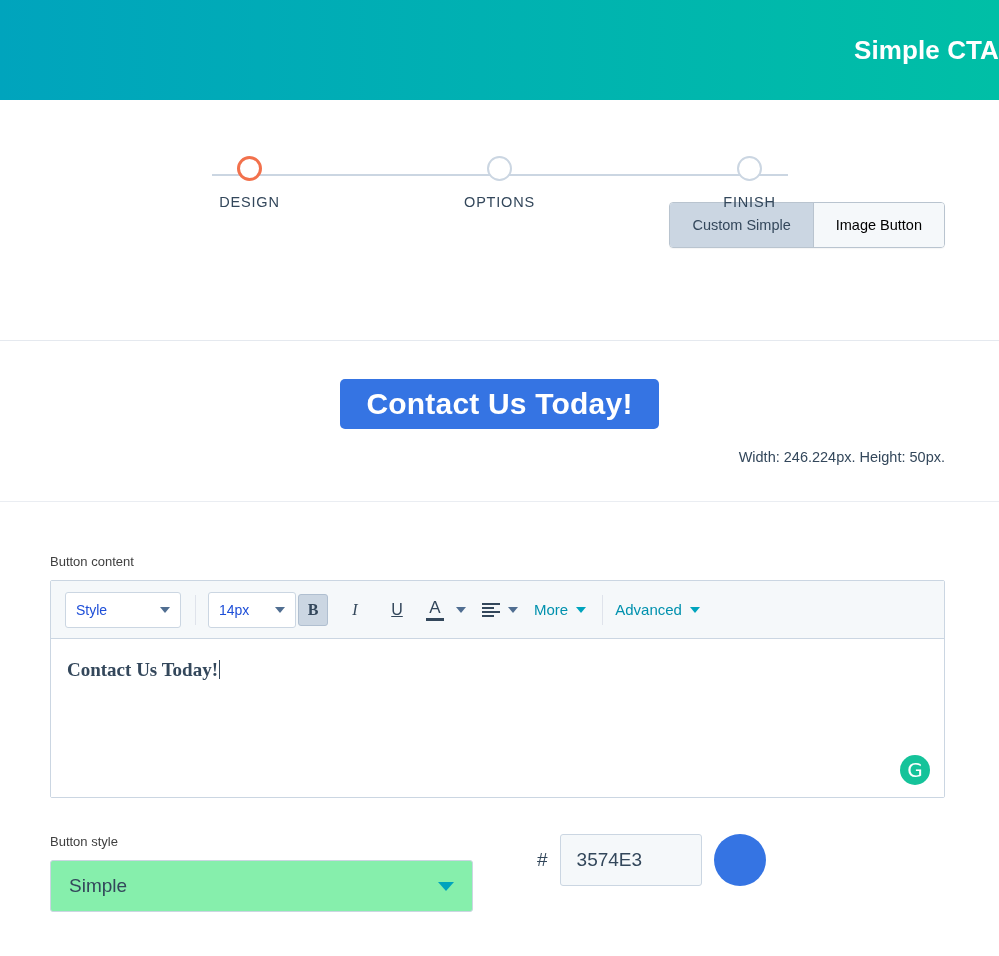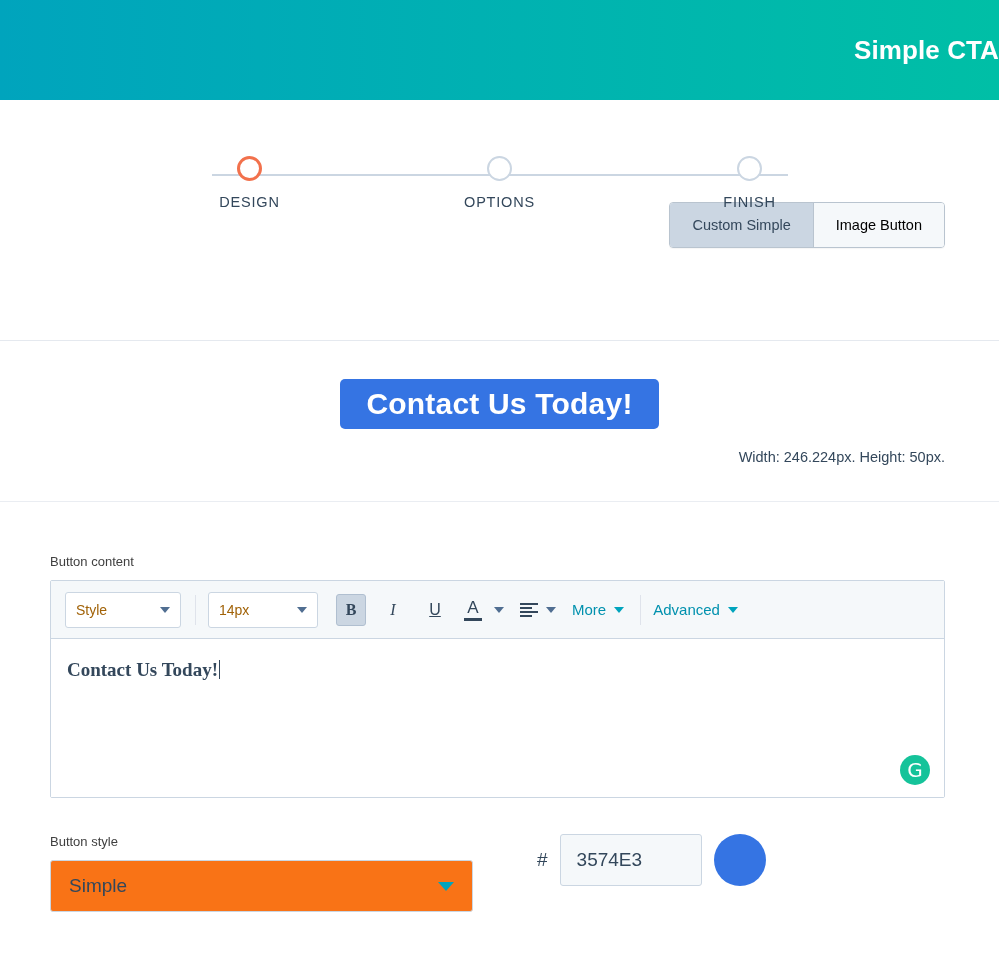--- a/index.html
+++ b/index.html
@@ -187,25 +187,25 @@
   .tb-select {
     display: flex;
     align-items: center;
     justify-content: space-between;
     height: 36px;
     background: #ffffff;
     border: 1px solid #cbd6e2;
     border-radius: 3px;
     padding: 0 10px;
     font-size: 14px;
-    color: #a16207;
+    color: #1d4ed8;
     cursor: pointer;
   }
   .tb-select.style { width: 116px; margin-right: 14px; }
-  .tb-select.size { width: 110px; margin-right: 18px; }
+  .tb-select.size { width: 88px; margin-right: 2px; }
   .tb-sep {
     width: 1px;
     height: 30px;
     background: #dfe3eb;
     margin: 0 12px 0 0;
   }
   .caret {
     width: 0; height: 0;
     border-left: 5px solid transparent;
     border-right: 5px solid transparent;
@@ -289,21 +289,21 @@
   .bottom-row {
     display: flex;
     margin-top: 36px;
     gap: 64px;
   }
   .col-style { width: 423px; }
   .col-color { width: 300px; }
   .select-box {
     display: flex; align-items: center; justify-content: space-between;
     height: 52px;
-    background: #f97316;
+    background: #86efac;
     border: 1px solid #cbd6e2;
     border-radius: 3px;
     padding: 0 18px;
     font-size: 19px;
     color: #33475b;
     cursor: pointer;
   }
   .caret-big {
     width: 0; height: 0;
     border-left: 8px solid transparent;

